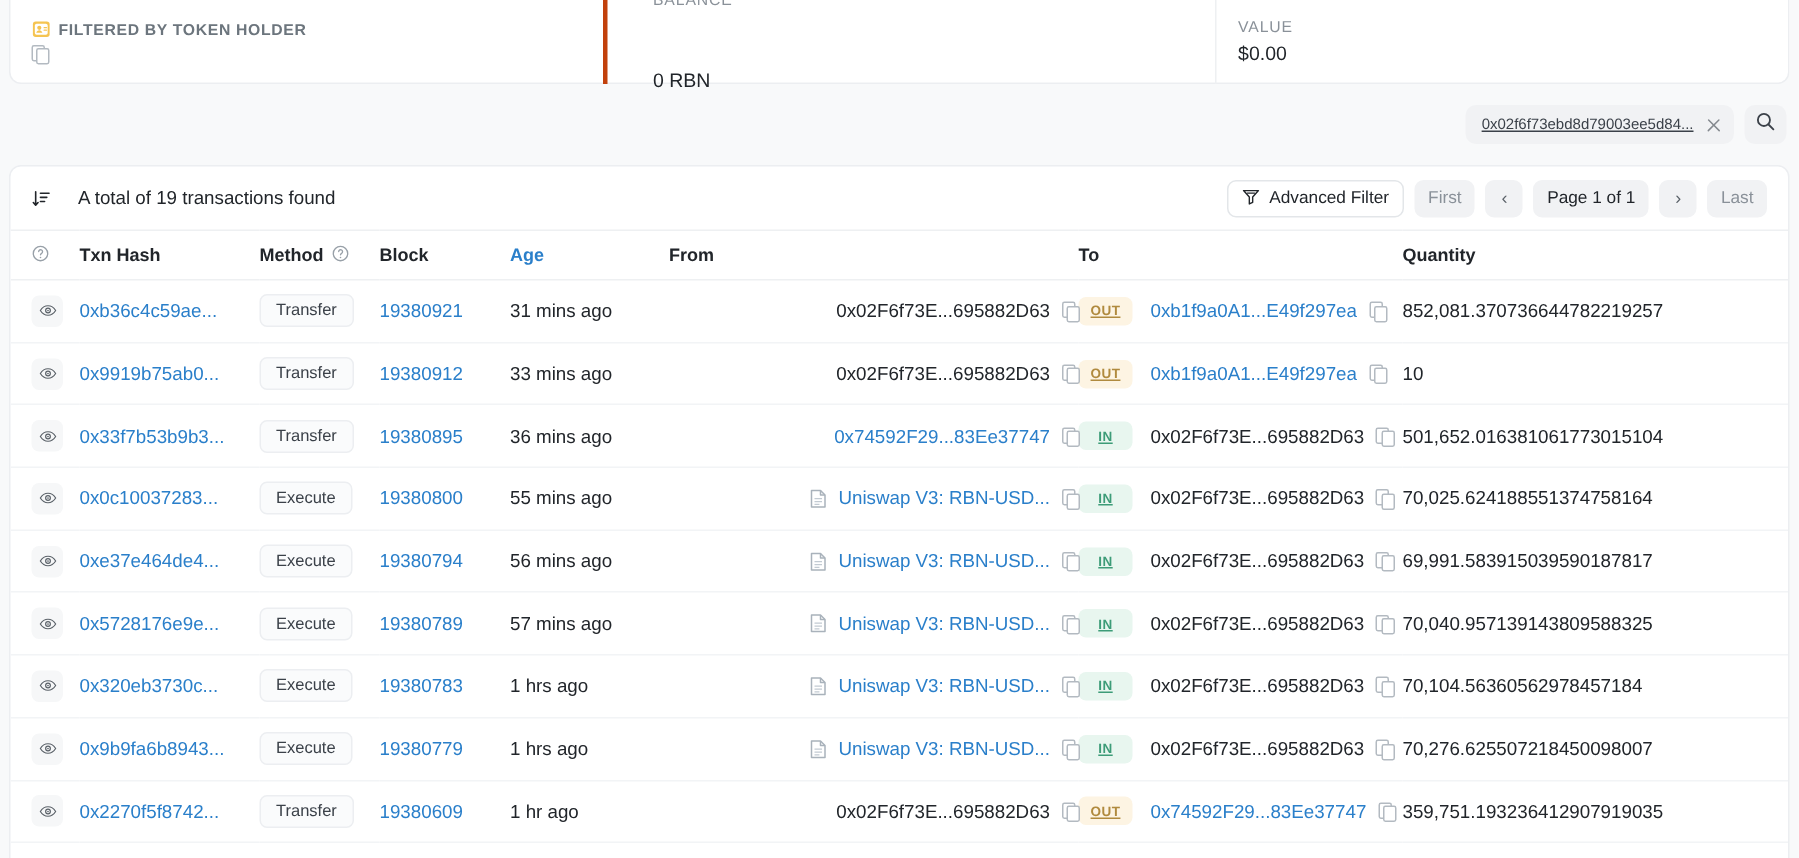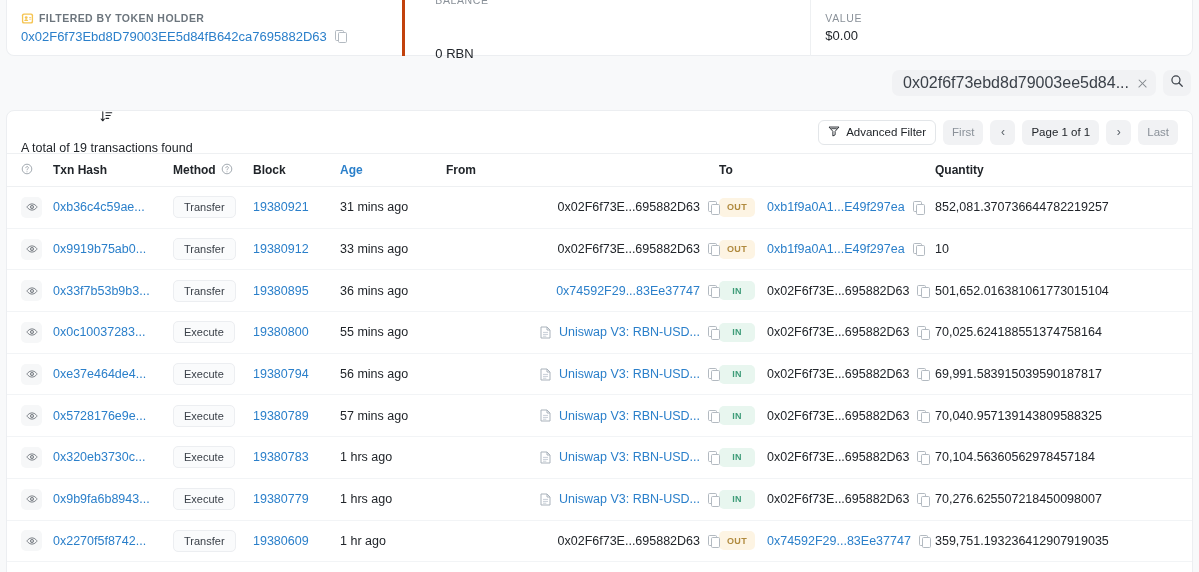--- a/index.html
+++ b/index.html
@@ -59,42 +59,42 @@
     background:#2f9e6e; border-radius:50%; border:1.5px solid #fff;
     display:flex; align-items:center; justify-content:center;
   }
   .tab-badge svg { width:8px; height:8px; display:block; }
 
   .search-wrap { position:absolute; right:8px; top:0; display:flex; align-items:center; gap:7px; }
   .search-box {
     height:26px; background:#f1f2f4; border-radius:7px; display:flex; align-items:center;
     padding: 0 7px 0 11px; gap:7px;
   }
-  .search-val { font-size:16px; color:#3b4149; white-space:nowrap; }
+  .search-val { font-size:10px; color:#3b4149; white-space:nowrap;text-decoration:underline; }
   .x-btn { width:13px; height:13px; position:relative; cursor:pointer; flex:none; opacity:.62;}
   .x-btn:before, .x-btn:after {
     content:""; position:absolute; left:1px; top:6px; width:11px; height:1.3px; background:#434a52; border-radius:1px;
   }
   .x-btn:before { transform:rotate(45deg); }
   .x-btn:after  { transform:rotate(-45deg); }
   .search-btn {
     width:28px; height:26px; background:#f1f2f4; border-radius:7px;
     display:flex; align-items:center; justify-content:center; cursor:pointer;
   }
 
   
   .panel {
     position:absolute; left:6px; top:110px; width:1187px; height:470px;
     background:#fff; border:1px solid #eceef1; border-radius:8px; overflow:hidden;
   }
   .panel-top {
     height:42px; display:flex; align-items:center; justify-content:space-between;
     padding: 0 14px;
   }
-  .total-txt { display:flex; align-items:center; gap:18px; font-size:12.5px; color:#21252a;flex-direction:column; }
+  .total-txt { display:flex; align-items:center; gap:18px; font-size:12.5px; color:#21252a; }
   .sort-ico { width:13px; height:13px; flex:none; }
 
   .pagi { display:flex; align-items:center; gap:7px; }
   .adv-filter {
     height:25px; border:1px solid #e3e6e9; border-radius:6px; background:#fff;
     display:flex; align-items:center; gap:6px; padding:0 9px;
     font-size:11.5px; color:#21252a; cursor:pointer; white-space:nowrap;justify-content:space-between;
   }
   .pg-btn {
     height:25px; min-width:25px; padding:0 9px; border-radius:6px; background:#f1f2f4;
@@ -147,21 +147,21 @@
   .acct { display:flex; align-items:center; gap:8px;justify-content:flex-end; }
   .acct-text { font-size:12.5px; white-space:nowrap; }
   .acct-text.link { color:#2a7fca; cursor:pointer; }
   .acct-text.self { color:#21252a; }
   .doc-ico { width:11px; height:13px; flex:none; }
 
   .dir-wrap { display:flex; align-items:center; gap:12px; }
   .dir-badge {
     width:36px; height:19px; border-radius:5px;
     display:flex; align-items:center; justify-content:center;
-    font-size:9px; font-weight:bold; letter-spacing:.3px; flex:none;
+    font-size:9px; font-weight:bold; letter-spacing:.3px; flex:none;text-decoration:underline;
   }
   .dir-badge.out { background:#fdf4e3; color:#b08a3e; }
   .dir-badge.in  { background:#e8f6ef; color:#3d9c78; }
   .qty-txt { font-size:12.5px; color:#21252a; }
 </style>
 </head>
 <body>
 
 <div class="page">
 
@@ -174,21 +174,20 @@
             <rect x="2.4" y="3" width="9.2" height="8" rx="1.3" fill="#fff"></rect>
             <circle cx="5.6" cy="6" r="1.5" fill="#f5c451"></circle>
             <path d="M3.4 9.6c.3-1.2 1.2-1.8 2.2-1.8s1.9.6 2.2 1.8z" fill="#f5c451"></path>
             <rect x="8.6" y="5.4" width="2.6" height=".9" rx=".45" fill="#f5c451"></rect>
             <rect x="8.6" y="7.2" width="2.6" height=".9" rx=".45" fill="#f5c451"></rect>
           </svg>
         </span>
         <span>FILTERED BY TOKEN HOLDER</span>
       </div>
       <div class="addr-row">
-        <a class="addr-link">0x02F6f73Ebd8D79003EE5d84fB642ca7695882D63</a>
         <span class="copy-ico"></span>
       </div>
     </div>
 
     <div class="sum-col balance">
       <div class="sum-label plain">BALANCE</div>
       <div class="sum-value">0 RBN</div>
     </div>
 
     <div class="sum-col value">

